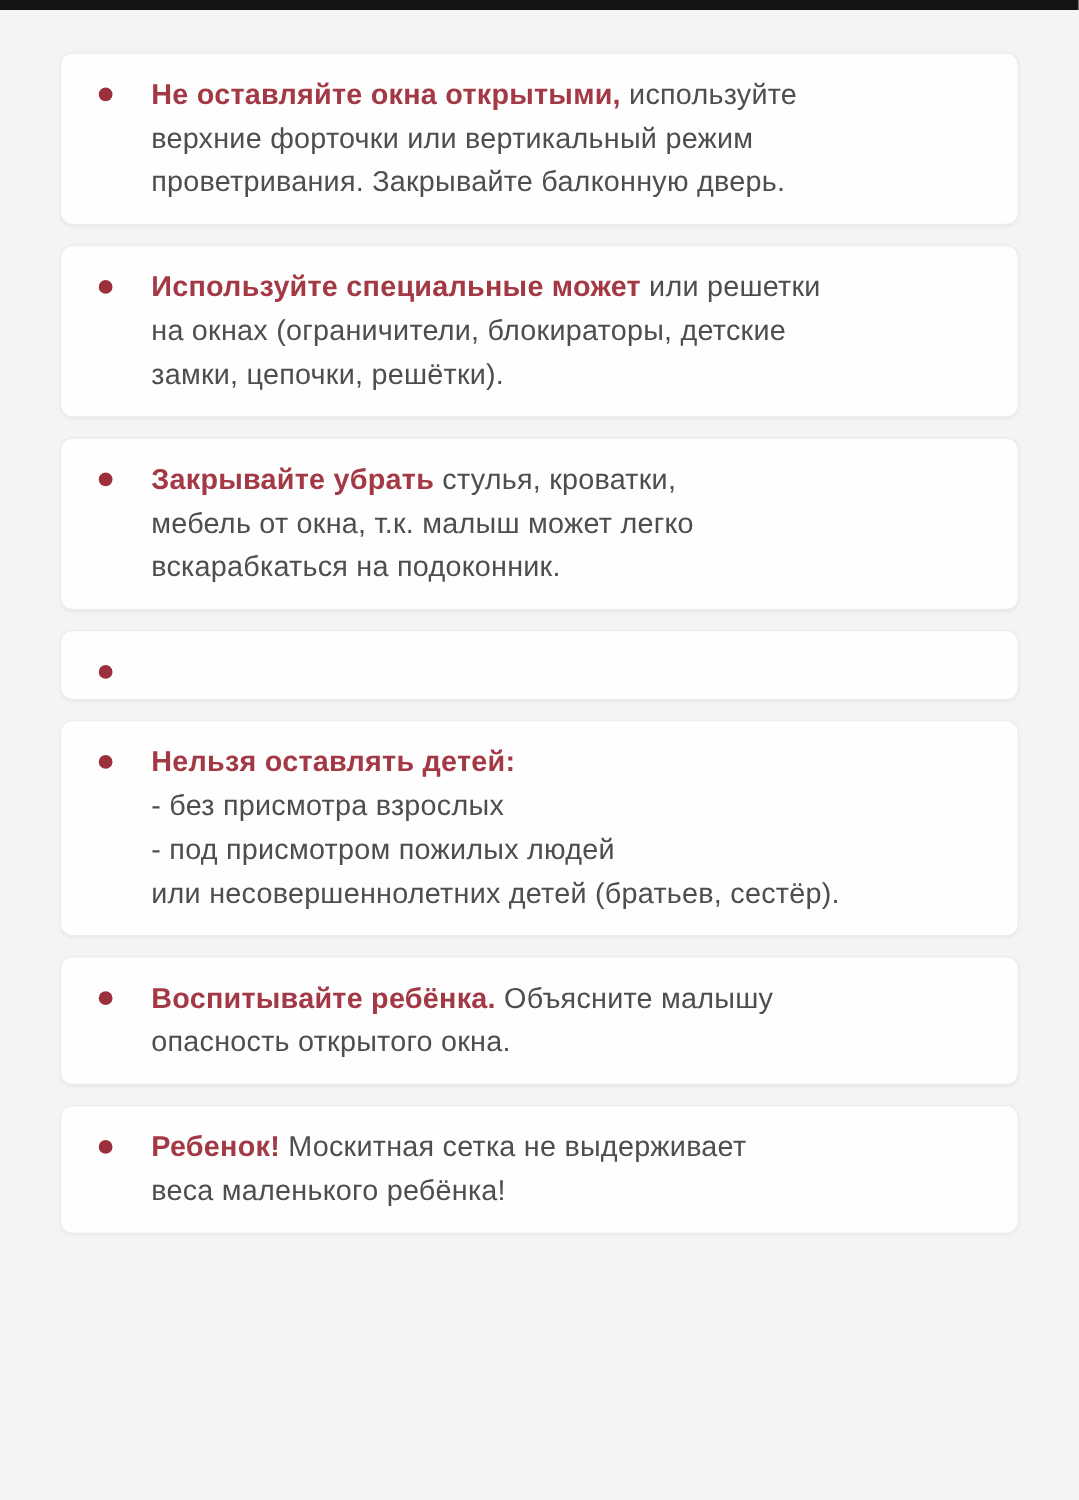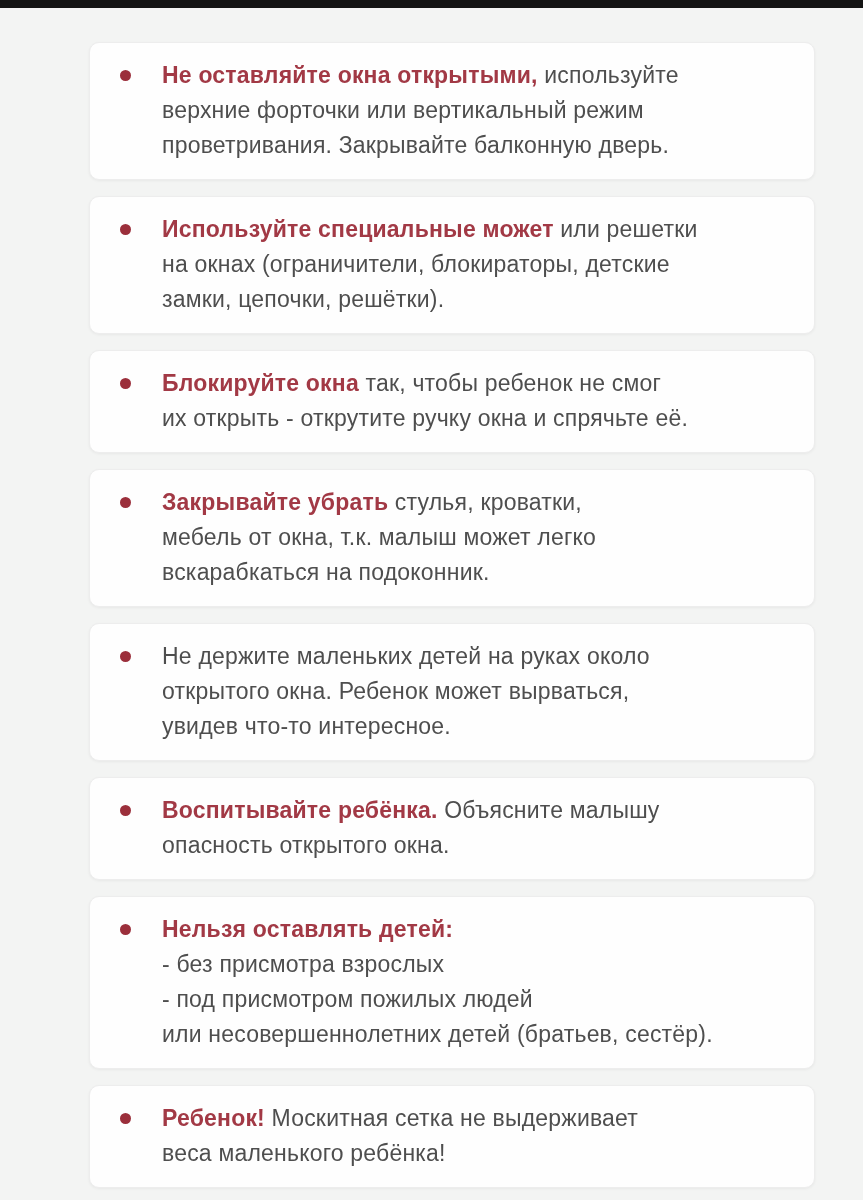--- a/index.html
+++ b/index.html
@@ -18,21 +18,20 @@
     background: var(--page-bg);
     font-family: "Liberation Sans", "DejaVu Sans", sans-serif;
   }
   .top-bar {
     width: 100%;
     height: 8px;
     background: var(--top-bar);
   }
   .memo {
     padding: 34px 48px 0 48px;
-    margin-left: 41px;
   }
   .card {
     background: var(--card-bg);
     border: 1px solid #ededed;
     border-radius: 10px;
     box-shadow: 0 1px 3px rgba(0,0,0,0.05);
     padding: 15px 24px 16px 30px;
     margin-bottom: 16px;
     display: flex;
     align-items: flex-start;
@@ -73,53 +72,45 @@
 проветривания. Закрывайте балконную дверь.</span></p>
   </div>
 
   <div class="card">
     <span class="bullet"></span>
     <p class="card-text"><span class="lead">Используйте специальные может</span><span> или решетки
 на окнах (ограничители, блокираторы, детские
 замки, цепочки, решётки).</span></p>
   </div>
 
-  <div class="card">
-    <span class="bullet"></span>
-    <p class="card-text"><span class="lead">Блокируйте окна</span><span> так, чтобы ребенок не смог
-их открыть - открутите ручку окна и спрячьте её.</span></p>
-  </div>
 
   <div class="card">
     <span class="bullet"></span>
     <p class="card-text"><span class="lead">Закрывайте убрать</span><span> стулья, кроватки,
 мебель от окна, т.к. малыш может легко
 вскарабкаться на подоконник.</span></p>
   </div>
 
   <div class="card">
     <span class="bullet"></span>
-    <p class="card-text"><span class="lead"></span><span>Не держите маленьких детей на руках около
-открытого окна. Ребенок может вырваться,
-увидев что-то интересное.</span></p>
-  </div>
-
-  <div class="card">
-    <span class="bullet"></span>
-    <p class="card-text"><span class="lead">Воспитывайте ребёнка.</span><span> Объясните малышу
-опасность открытого окна.</span></p>
   </div>
 
   <div class="card">
     <span class="bullet"></span>
     <p class="card-text"><span class="lead">Нельзя оставлять детей:</span><span>
 - без присмотра взрослых
 - под присмотром пожилых людей
 или несовершеннолетних детей (братьев, сестёр).</span></p>
   </div>
 
   <div class="card">
     <span class="bullet"></span>
+    <p class="card-text"><span class="lead">Воспитывайте ребёнка.</span><span> Объясните малышу
+опасность открытого окна.</span></p>
+  </div>
+
+  <div class="card">
+    <span class="bullet"></span>
     <p class="card-text"><span class="lead">Ребенок!</span><span> Москитная сетка не выдерживает
 веса маленького ребёнка!</span></p>
   </div>
 
 </div>
 
 </body></html>

